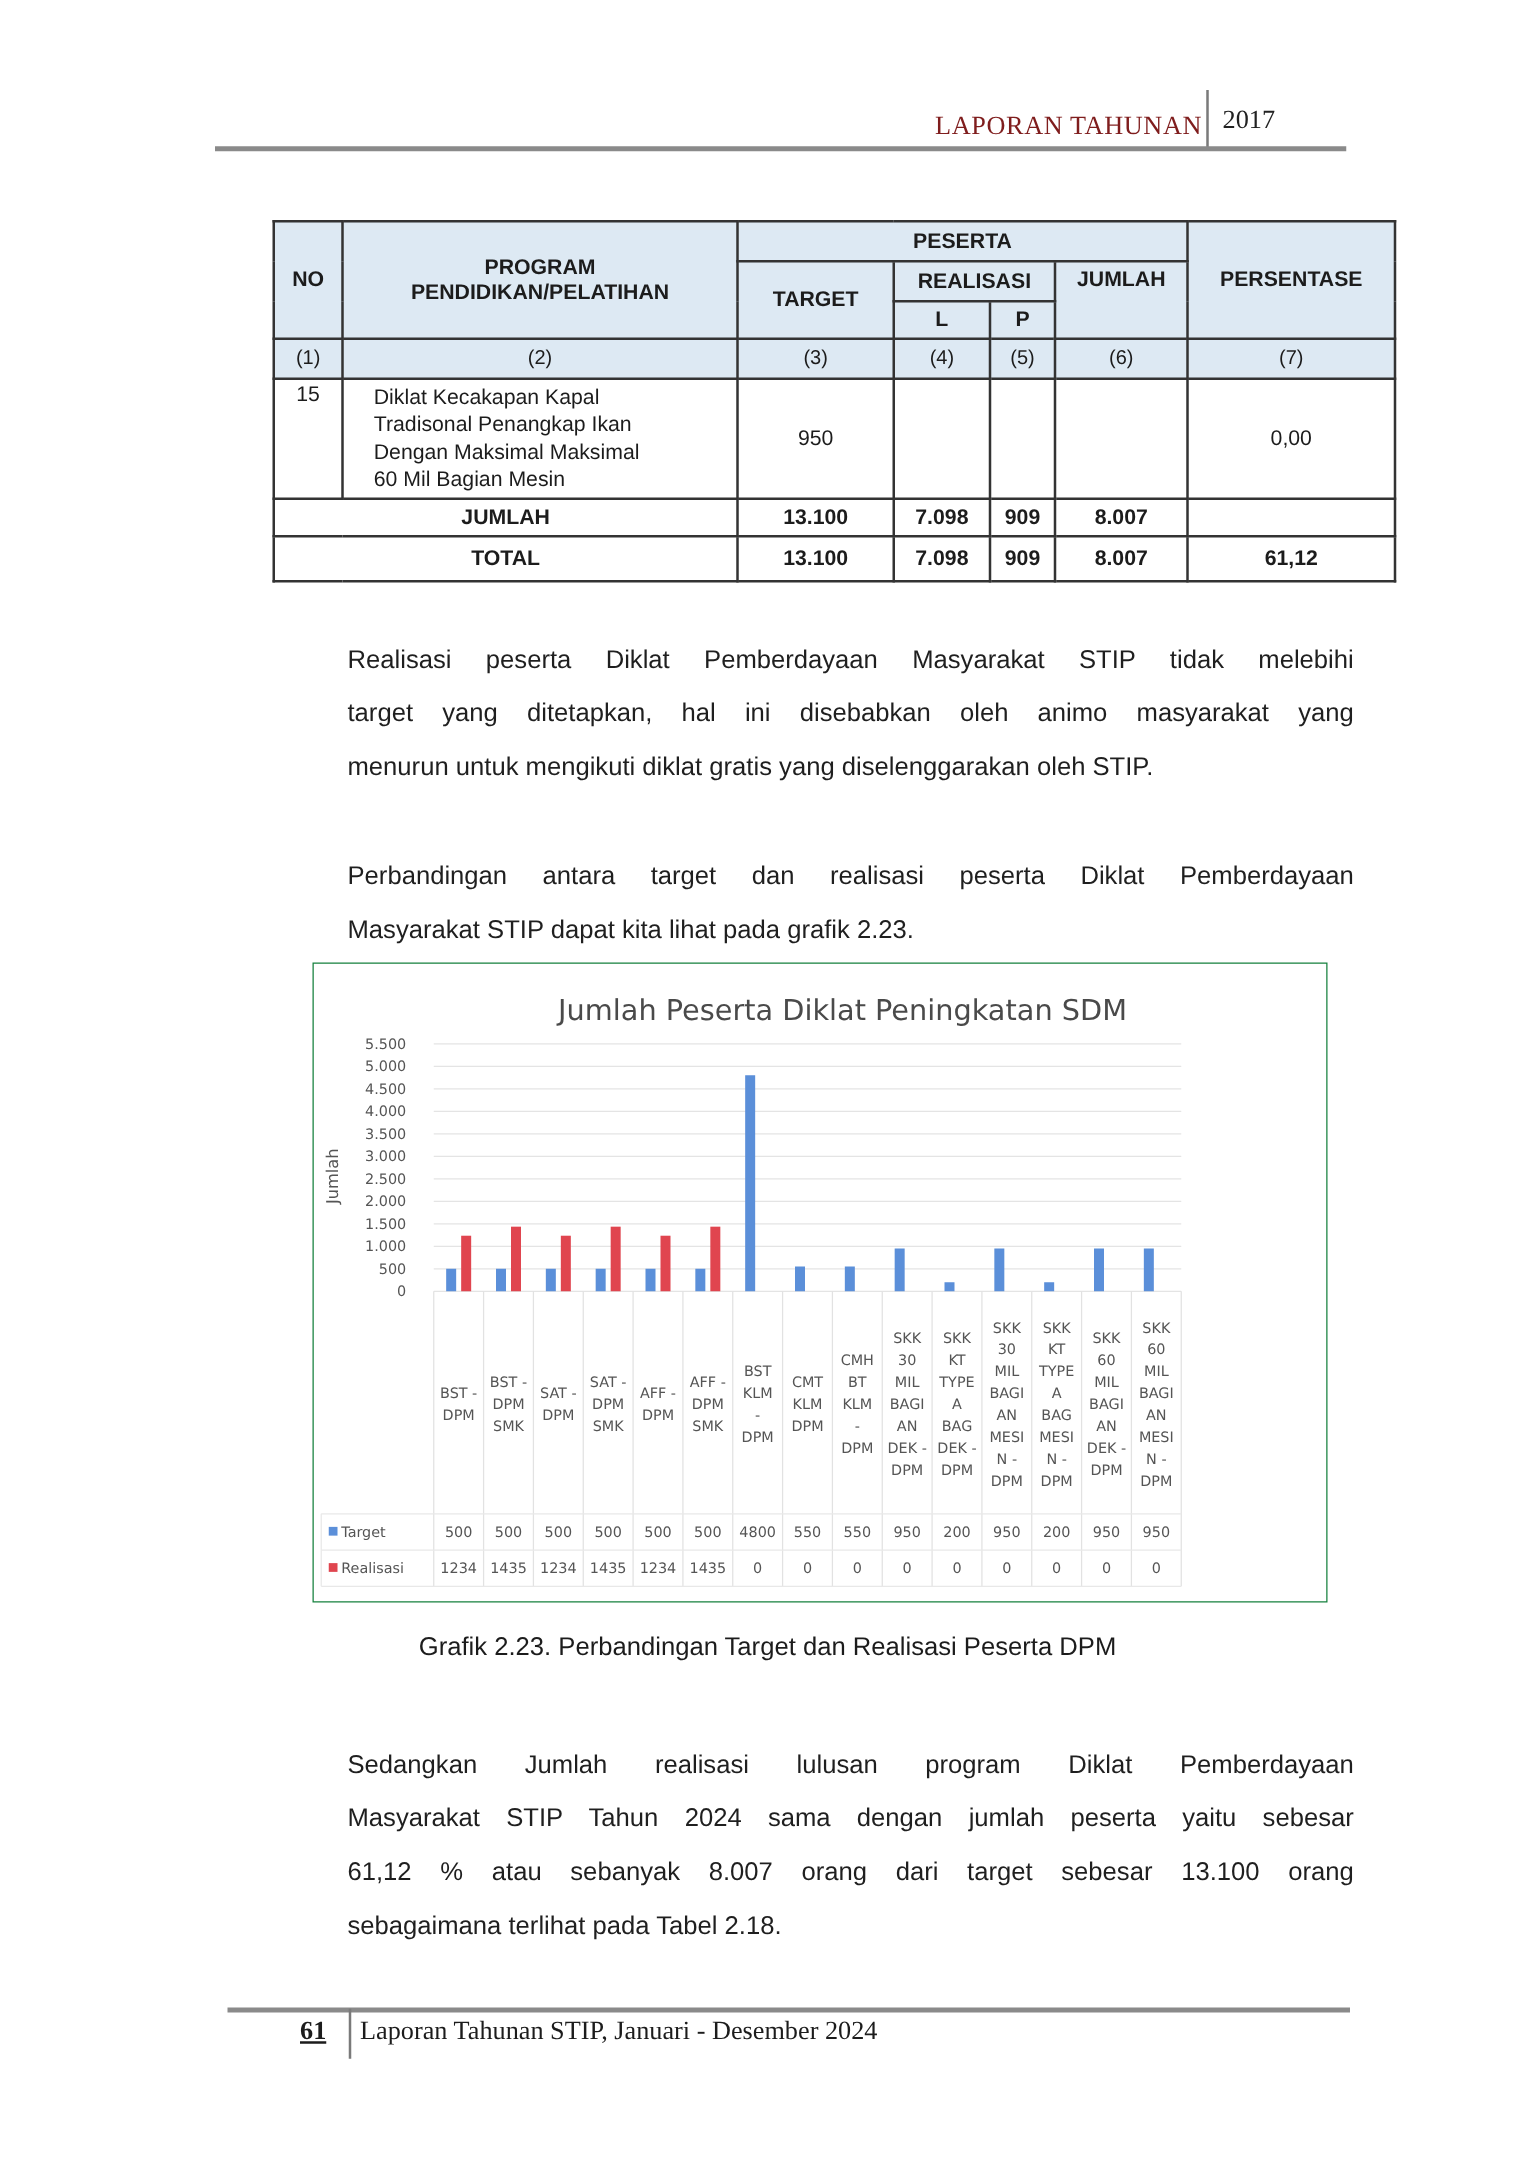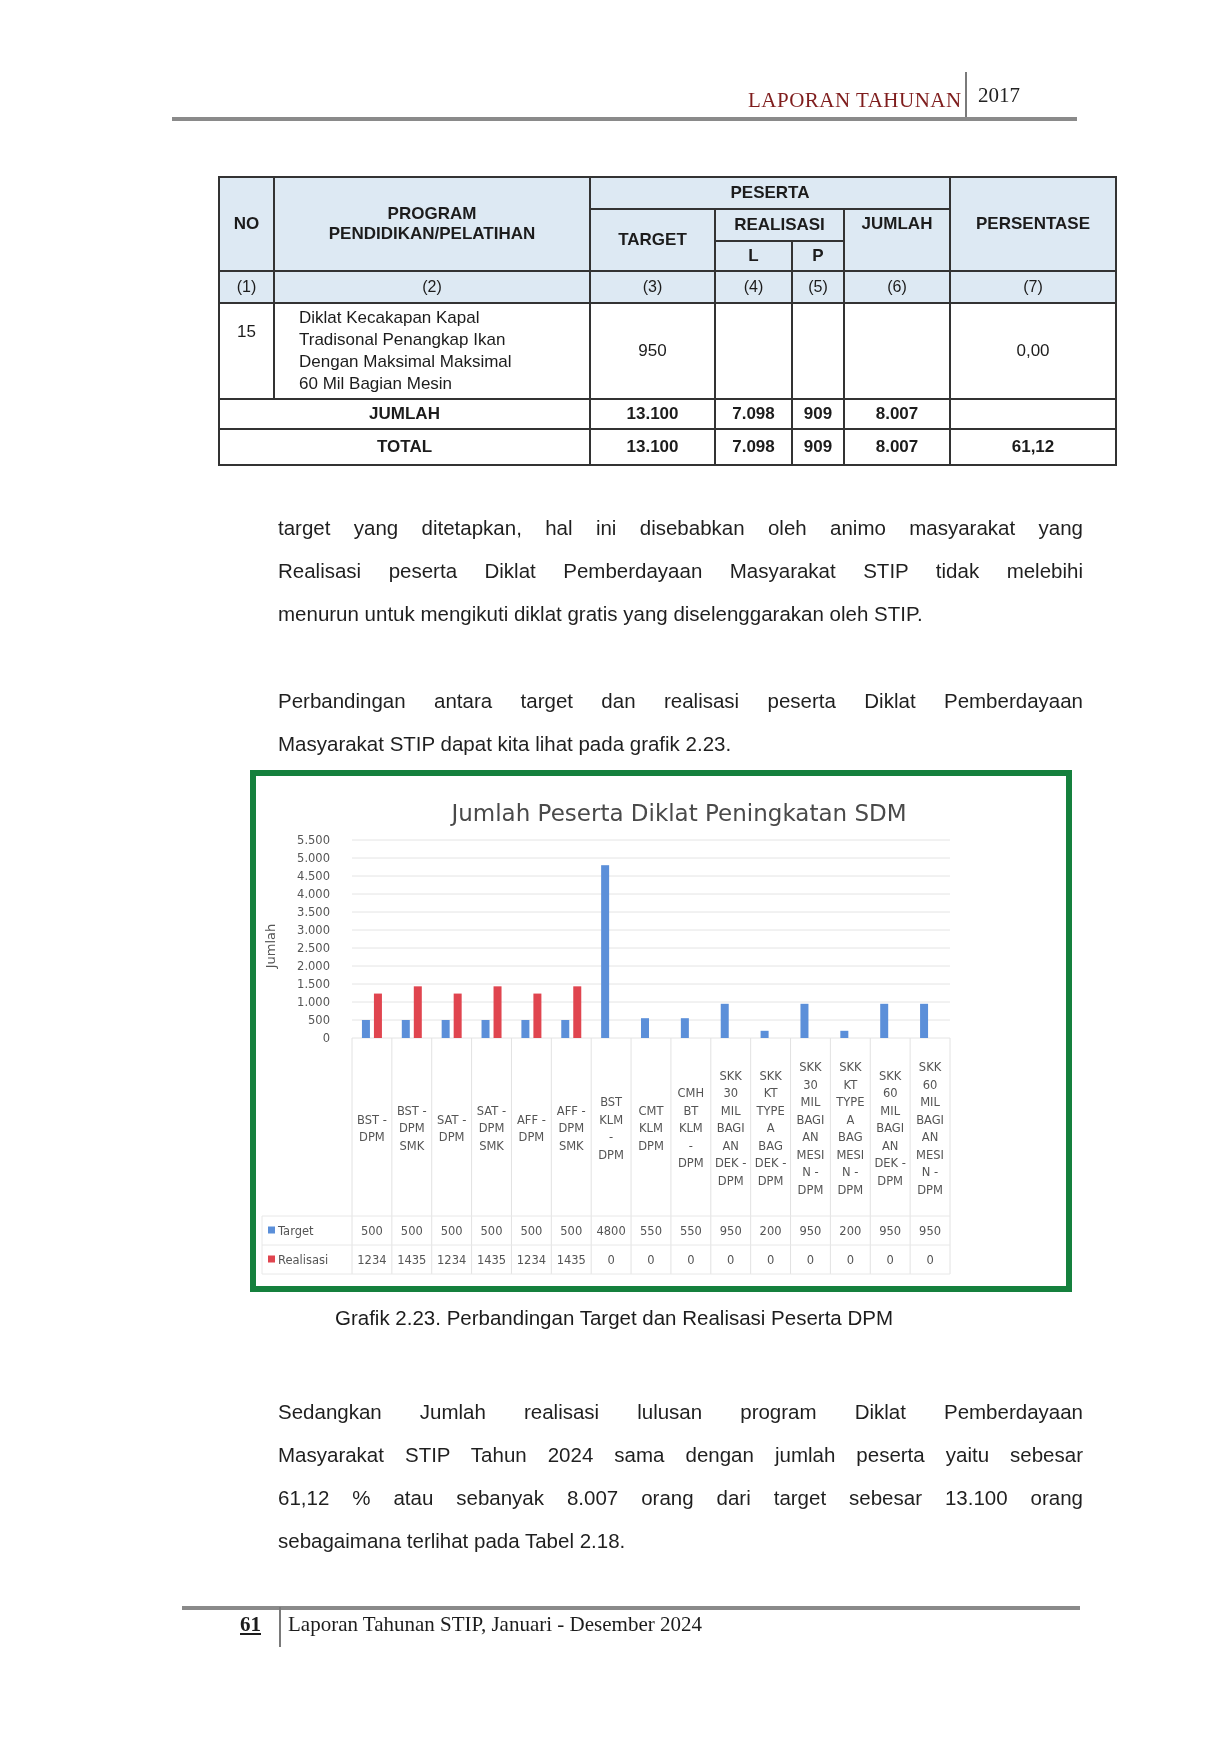--- a/index.html
+++ b/index.html
@@ -22,21 +22,21 @@
   #tbl tr.num td { background:#dde9f3; font-size:16px; height:30px; }
   #tbl td.left { text-align:left; padding-left:24px; line-height:22px; }
   #tbl td.b { font-weight:bold; }
 
   
   .para { position:absolute; left:278px; width:805px; font-size:20.5px; line-height:43px; text-align:justify; color:#1f1f1f; }
   .para span.line { display:block; text-align-last:justify; }
   .para span.last { display:block; text-align-last:left; }
 
   
-  #chart-box { position:absolute; left:250px; top:770px; width:810px; height:510px; border:6px solid #15803d; background:#fff; }
+  #chart-box { position:absolute; left:250px; top:770px; width:810px; height:510px; border:1px solid #15803d; background:#fff; }
   #chart-svg { position:absolute; left:0; top:0; }
 
   #caption { position:absolute; left:0; top:1306px; width:1228px; text-align:center; font-size:20.5px; }
 
   
   #ftr-rule { position:absolute; left:182px; top:1606px; width:898px; height:4px; background:#8a8a8a; }
   #ftr-num { position:absolute; left:240px; top:1612px; font-size:21px; font-weight:bold;text-decoration:underline; }
   #ftr-sep { position:absolute; left:279px; top:1607px; width:2px; height:40px; background:#7a7a7a; }
   #ftr-text { position:absolute; left:288px; top:1612px; font-size:21px; }
 </style>
@@ -82,21 +82,21 @@
   <tr class="num">
     <td>(1)</td>
     <td>(2)</td>
     <td>(3)</td>
     <td>(4)</td>
     <td>(5)</td>
     <td>(6)</td>
     <td>(7)</td>
   </tr>
   <tr style="height:96px">
-    <td style="vertical-align:top;padding-top:18px">15</td>
+    <td style="vertical-align:top;padding-top:2px">15</td>
     <td class="left">
       <div>Diklat Kecakapan Kapal</div>
       <div>Tradisonal Penangkap Ikan</div>
       <div>Dengan Maksimal Maksimal</div>
       <div>60 Mil Bagian Mesin</div>
     </td>
     <td>950</td>
     <td></td>
     <td></td>
     <td></td>
@@ -115,22 +115,22 @@
     <td class="b">13.100</td>
     <td class="b">7.098</td>
     <td class="b">909</td>
     <td class="b">8.007</td>
     <td class="b">61,12</td>
   </tr>
 </tbody>
   </table>
 
 <div class="para sans" style="top:506px">
+  <span class="line">Realisasi peserta Diklat Pemberdayaan Masyarakat STIP tidak melebihi</span>
   <span class="line">target yang ditetapkan, hal ini disebabkan oleh animo masyarakat yang</span>
-  <span class="line">Realisasi peserta Diklat Pemberdayaan Masyarakat STIP tidak melebihi</span>
   <span class="last">menurun untuk mengikuti diklat gratis yang diselenggarakan oleh STIP.</span>
 </div>
 
 <div class="para sans" style="top:679px">
   <span class="line">Perbandingan antara target dan realisasi peserta Diklat Pemberdayaan</span>
   <span class="last">Masyarakat STIP dapat kita lihat pada grafik 2.23.</span>
 </div>
 
 <div id="chart-box">
   <svg id="chart-svg" width="810" height="510" xmlns="http://www.w3.org/2000/svg">

